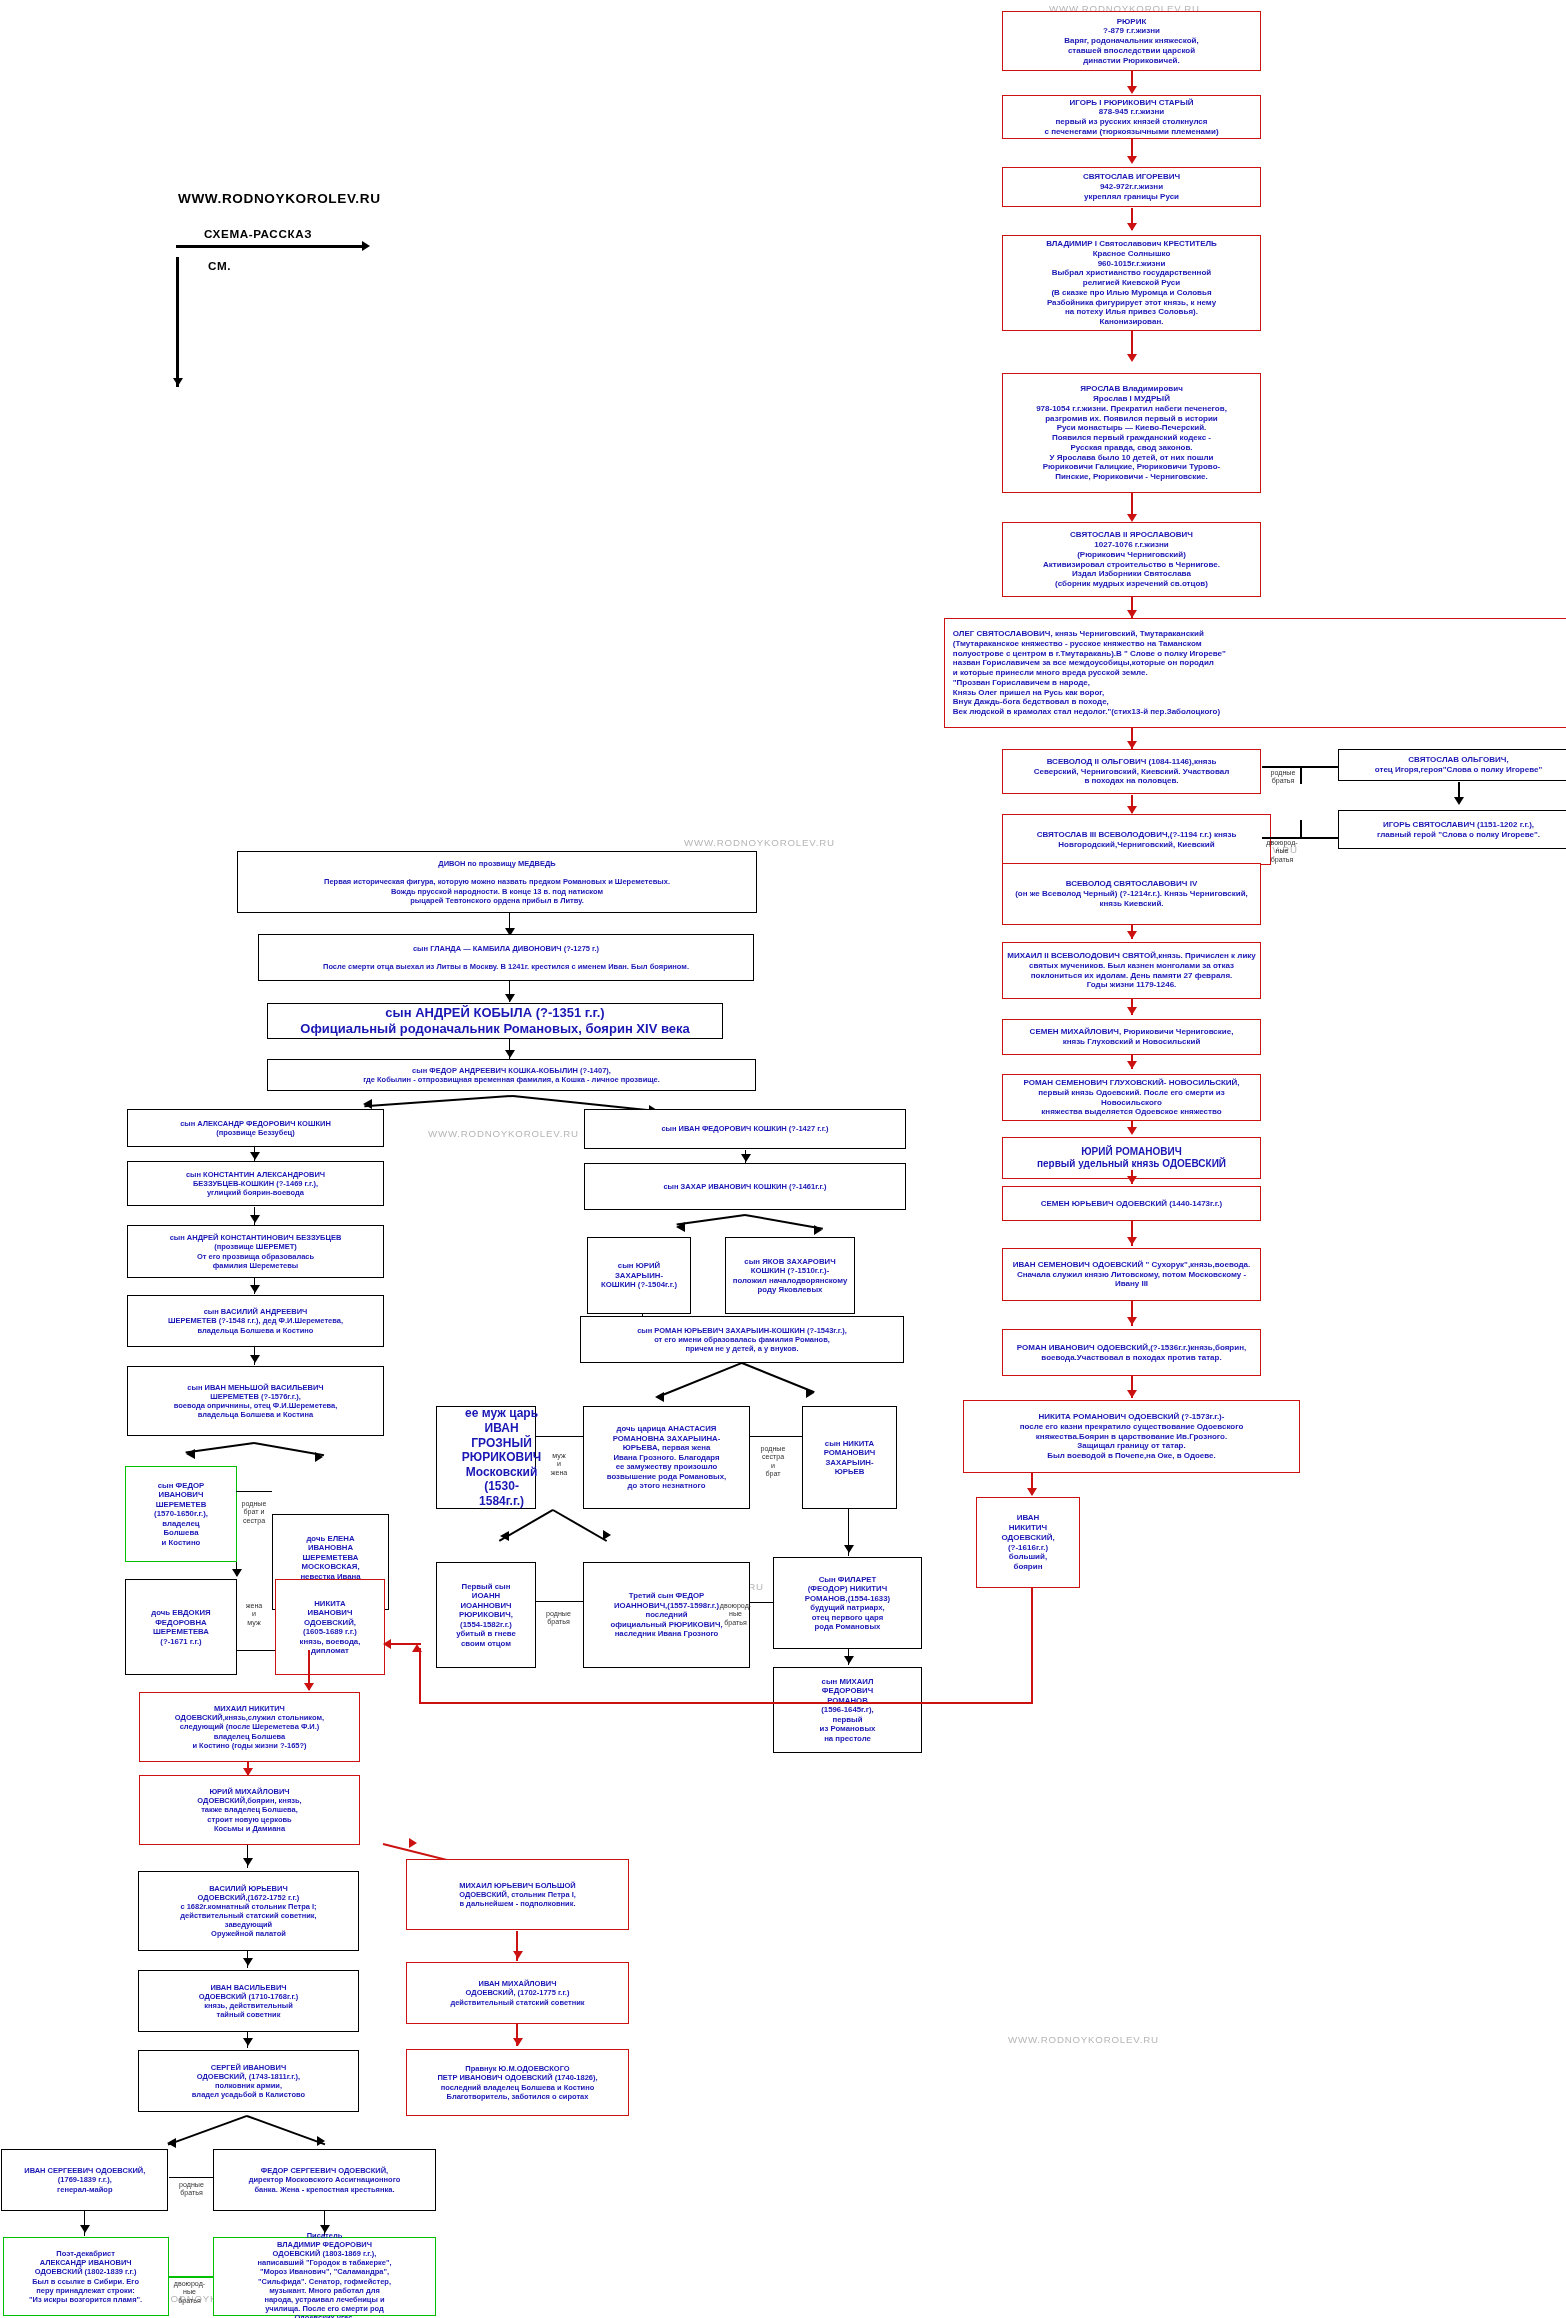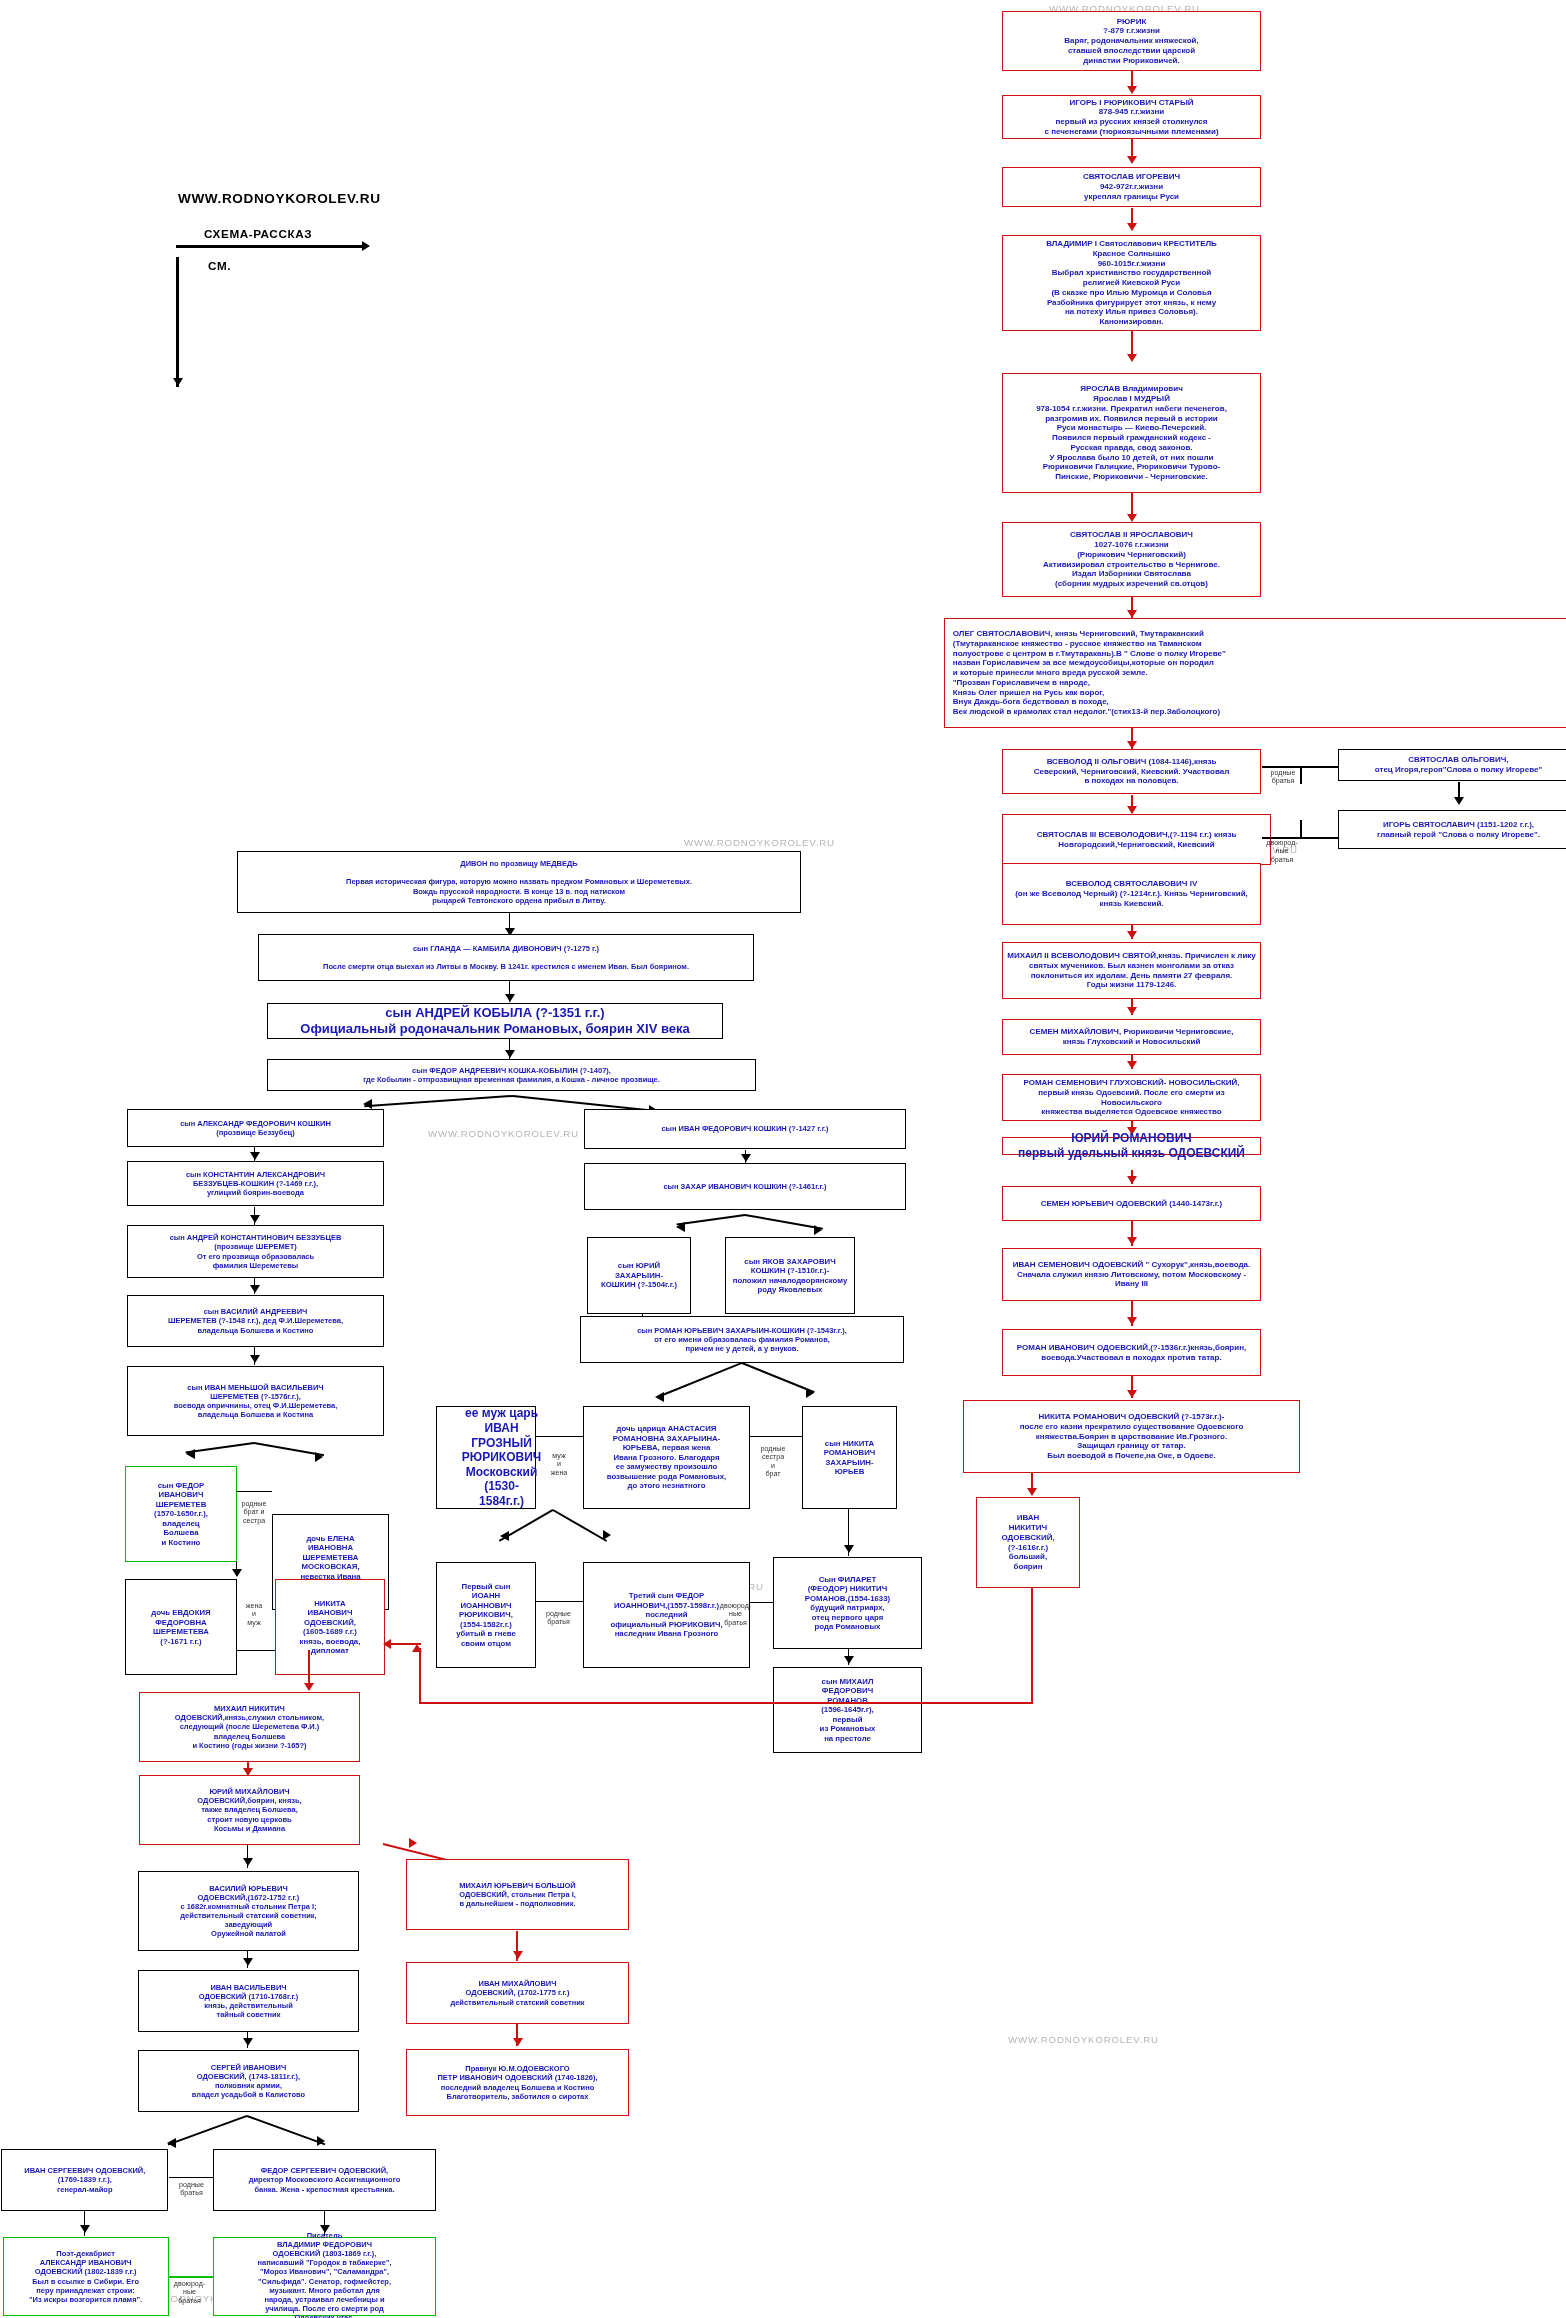--- a/index.html
+++ b/index.html
@@ -177,21 +177,21 @@
   <div class="arw down-red" style="left:1127px;top:1061px;"></div>
 
   <div class="node red" style="left:1002px;top:1074px;width:259px;height:47px;font-size:8px;">
     <span class="txt">РОМАН СЕМЕНОВИЧ ГЛУХОВСКИЙ- НОВОСИЛЬСКИЙ,
 первый князь Одоевский. После его смерти из Новосильского
 княжества выделяется Одоевское княжество</span>
     </div>
   <div class="ln v-red" style="left:1131px;top:1120px;height:13px;"></div>
   <div class="arw down-red" style="left:1127px;top:1127px;"></div>
 
-  <div class="node red" style="left:1002px;top:1137px;width:259px;height:18px;font-size:12px;">
+  <div class="node red" style="left:1002px;top:1137px;width:259px;height:42px;font-size:10px;">
     <span class="txt">ЮРИЙ РОМАНОВИЧ
 первый удельный князь ОДОЕВСКИЙ</span>
     </div>
   <div class="ln v-red" style="left:1131px;top:1170px;height:14.3px;"></div>
   <div class="arw down-red" style="left:1127px;top:1176px;"></div>
 
   <div class="node red" style="left:1002px;top:1186px;width:259px;height:35px;font-size:8px;">
     <span class="txt">СЕМЕН ЮРЬЕВИЧ ОДОЕВСКИЙ (1440-1473г.г.)</span>
     </div>
   <div class="ln v-red" style="left:1131px;top:1221px;height:25px;"></div>
@@ -249,21 +249,21 @@
   <div class="ln v-blk" style="left:1300px;top:766px;height:18px;"></div>
   <div class="lbl" style="left:1264px;top:769px;width:38px;font-size:7.1px;">родные
 братья</div>
 
   <div class="ln h-blk" style="left:1262px;top:837px;width:77px;"></div>
   <div class="ln v-blk" style="left:1300px;top:820px;height:18px;"></div>
   <div class="lbl" style="left:1262px;top:839px;width:40px;font-size:7.1px;">двоюрод-
 ные
 братья</div>
 
-  <div class="node black" style="left:237px;top:851px;width:564px;height:62px;font-size:7.5px;">
+  <div class="node black" style="left:237px;top:851px;width:520px;height:62px;font-size:7.5px;">
     <span class="txt">ДИВОН по прозвищу МЕДВЕДЬ
 
 Первая историческая фигура, которую можно назвать предком Романовых и Шереметевых.
 Вождь прусской народности. В конце 13 в. под натиском
 рыцарей Тевтонского ордена прибыл в Литву.</span>
     </div>
   <div class="ln v-blk" style="left:509px;top:913px;height:23.4px;width:1.3px;"></div>
   <div class="arw down-blk" style="left:505px;top:928px;"></div>
 
   <div class="node black" style="left:258px;top:934px;width:496px;height:47px;font-size:7.5px;">

